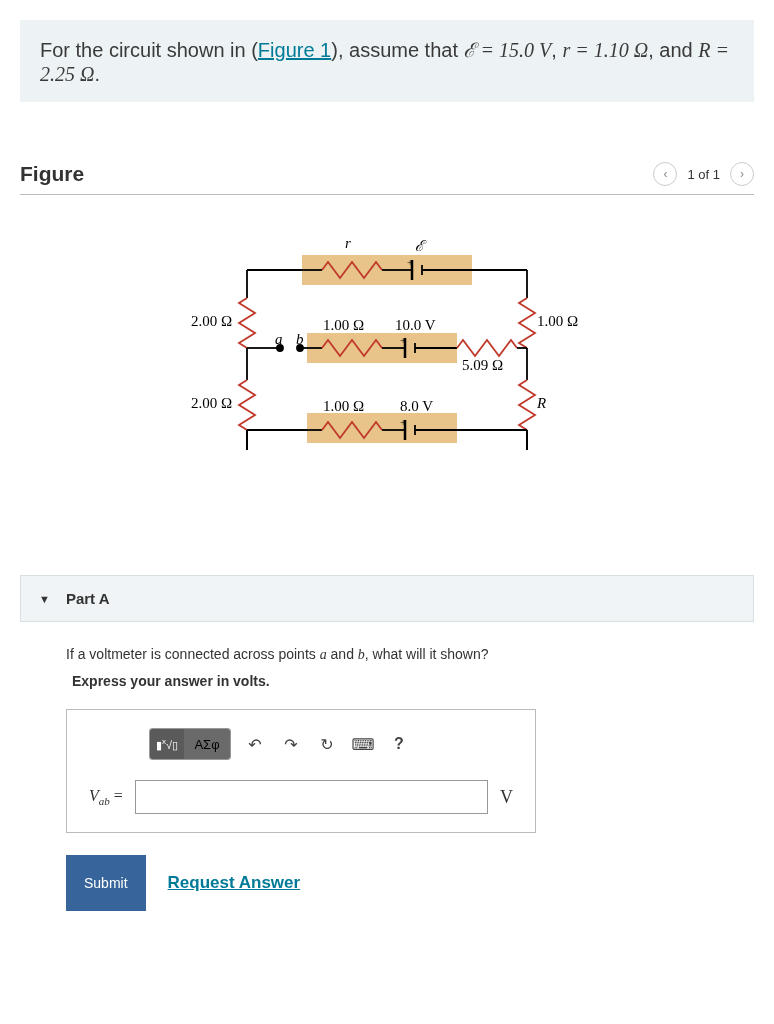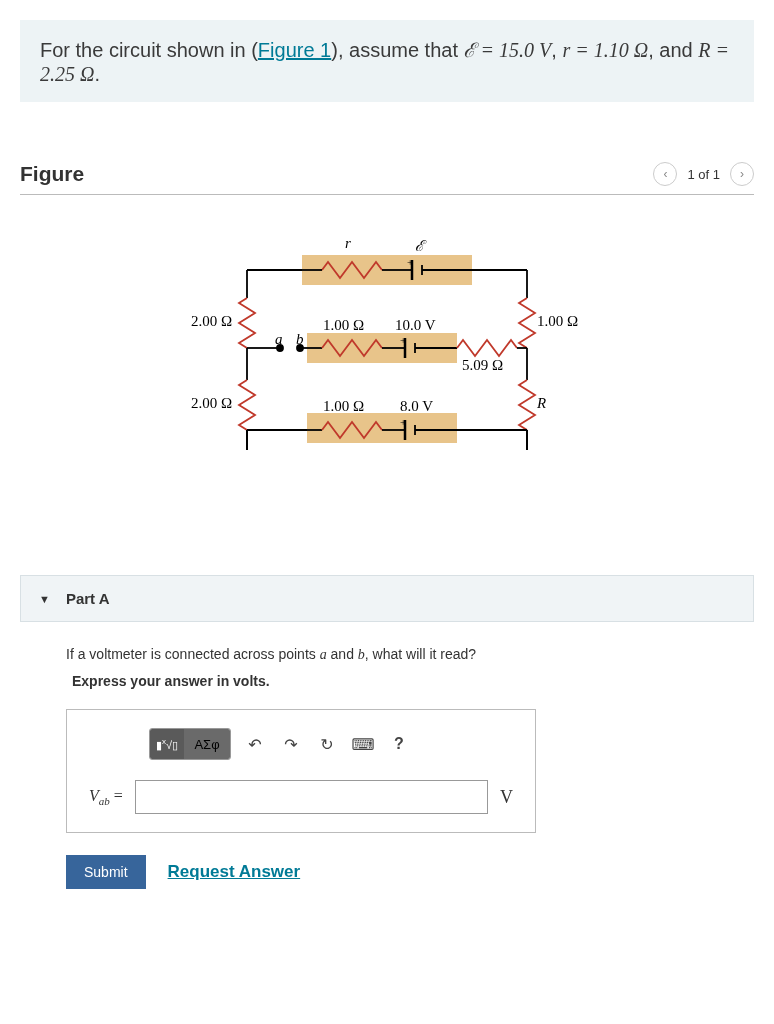--- a/index.html
+++ b/index.html
@@ -170,21 +170,21 @@
   .actions {
     margin-top: 22px;
     display: flex;
     align-items: center;
     gap: 22px;
   }
   .submit-btn {
     background: #37659b;
     color: #fff;
     border: none;
-    padding: 9px 18px;
+    padding: 20px 18px;
     font-size: 14px;
     cursor: pointer;
   }
   .request-link {
     color: #007a96;
     text-decoration: underline;
     font-weight: bold;
     font-size: 17px;
     cursor: pointer;
   }
@@ -293,21 +293,21 @@
   </div>
 </div>
 
 <div class="part-header">
   <span class="caret">▼</span>
   <span class="title">Part A</span>
 </div>
 
 <div class="part-body">
   <div class="question">
-    <span>If a voltmeter is connected across points </span><span class="math-var">a</span><span> and </span><span class="math-var">b</span><span>, what will it read?</span>
+    <span>If a voltmeter is connected across points </span><span class="math-var">a</span><span> and </span><span class="math-var">b</span><span>, what will it shown?</span>
   </div>
   <div class="instruction">Express your answer in volts.</div>
 
   <div class="answer-box">
     <div class="toolbar">
       <div class="tb-group">
         <button class="tb-btn dark">
           <span style="font-size:11px;">▮<sup style="font-size:8px;">x</sup>√▯</span>
         </button>
         <button class="tb-btn wide" style="background:#6a6a6a;color:#000000;">ΑΣφ</button>

